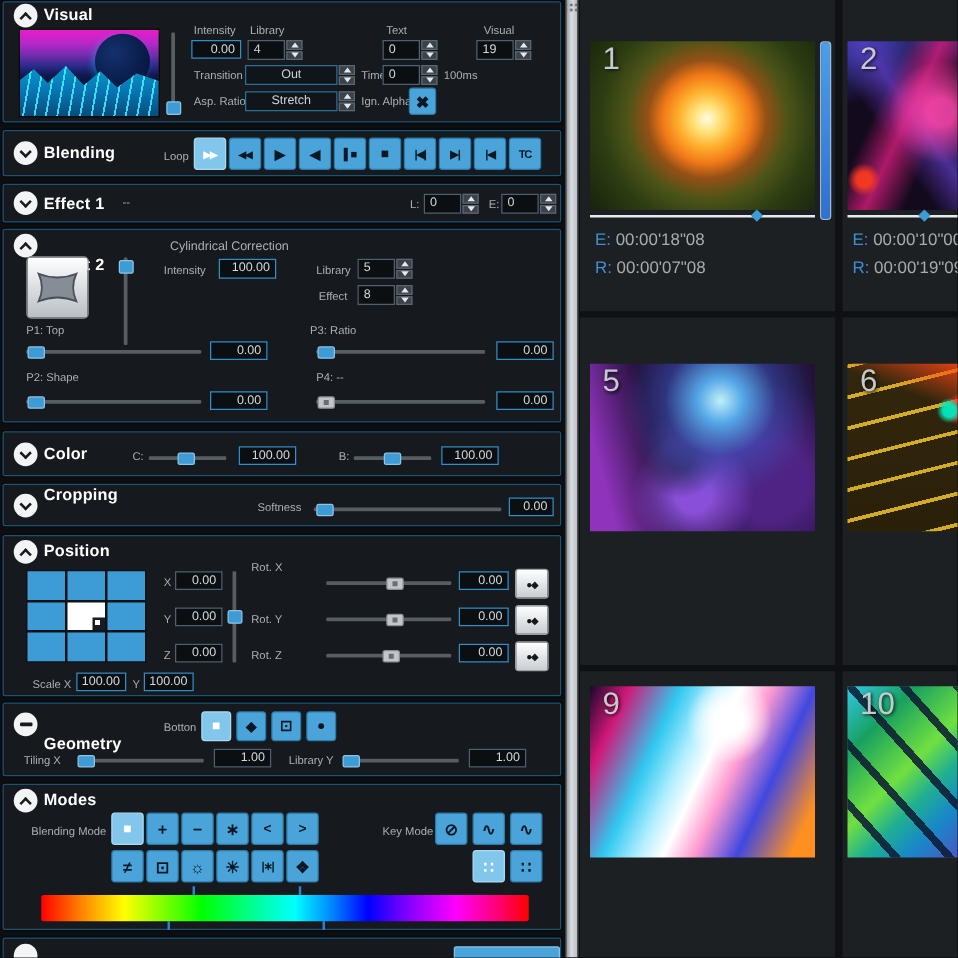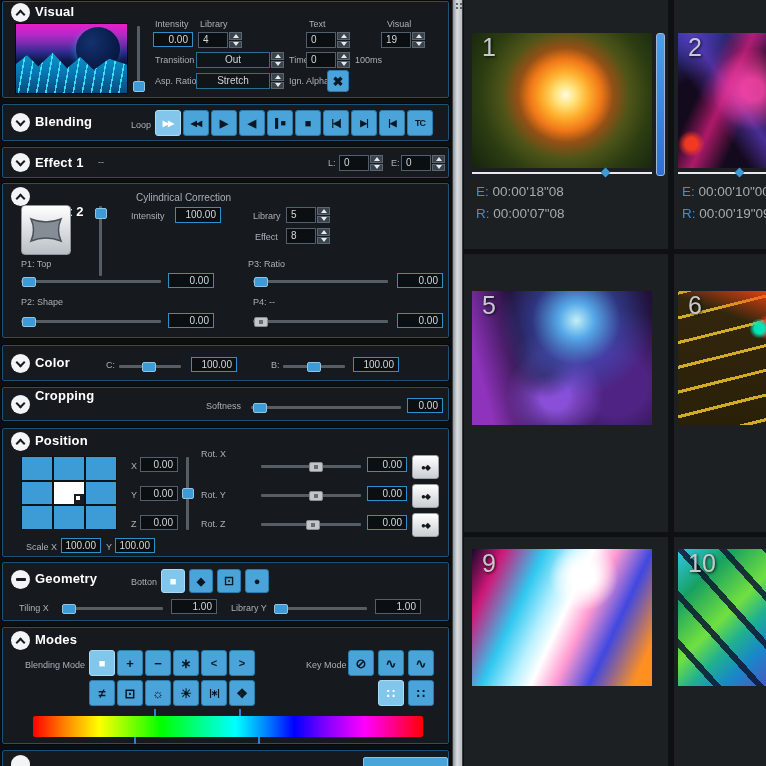--- a/index.html
+++ b/index.html
@@ -386,21 +386,21 @@
   <div class="lbl" style="left:23px;top:113px">Scale X</div>
   <div class="vb hl" style="left:58px;top:109px;width:40px">100.00</div>
   <div class="lbl" style="left:103px;top:113px">Y</div>
   <div class="vb hl" style="left:112px;top:109px;width:40px">100.00</div>
 </div>
 
 <div class="sec" style="top:562px;height:59px">
   <div class="hdr-ico" style="left:8px;top:7px">
       <span class="minus"></span>
     </div>
-  <div class="ttl" style="left:32px;top:8px">Geometry</div>
+  <div class="ttl" style="left:32px;top:24px">Geometry</div>
   <div class="lbl" style="left:128px;top:14px">Botton</div>
   <div class="btn sel" style="left:158px;top:6px;width:24px;height:24px">■</div>
   <div class="btn" style="left:186px;top:6px;width:24px;height:24px">◆</div>
   <div class="btn" style="left:214px;top:6px;width:24px;height:24px">⚀</div>
   <div class="btn" style="left:242px;top:6px;width:24px;height:24px">●</div>
   <div class="lbl" style="left:16px;top:40px">Tiling X</div>
   <div class="sl" style="left:60px;top:44px;width:100px">
       <i style="left:6%"></i>
     </div>
   <div class="vb" style="left:168px;top:36px;width:46px">1.00</div>

